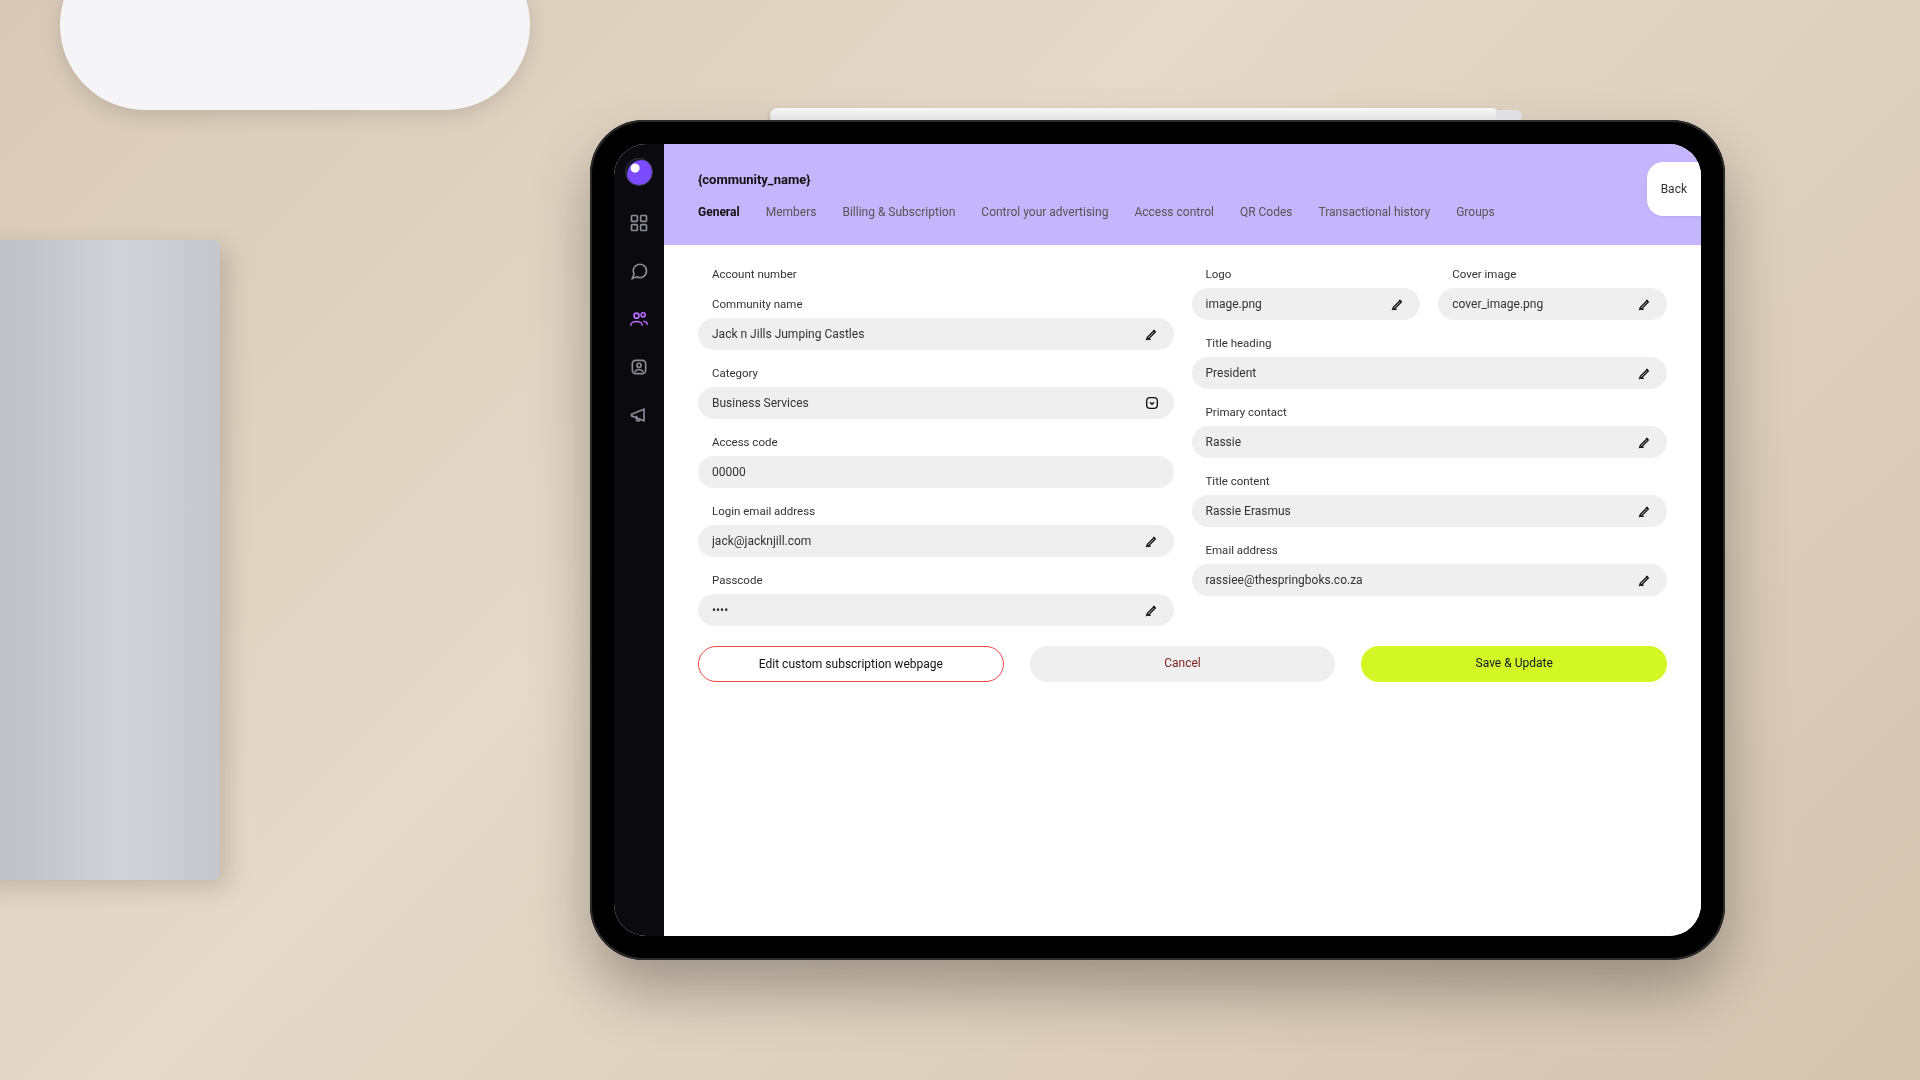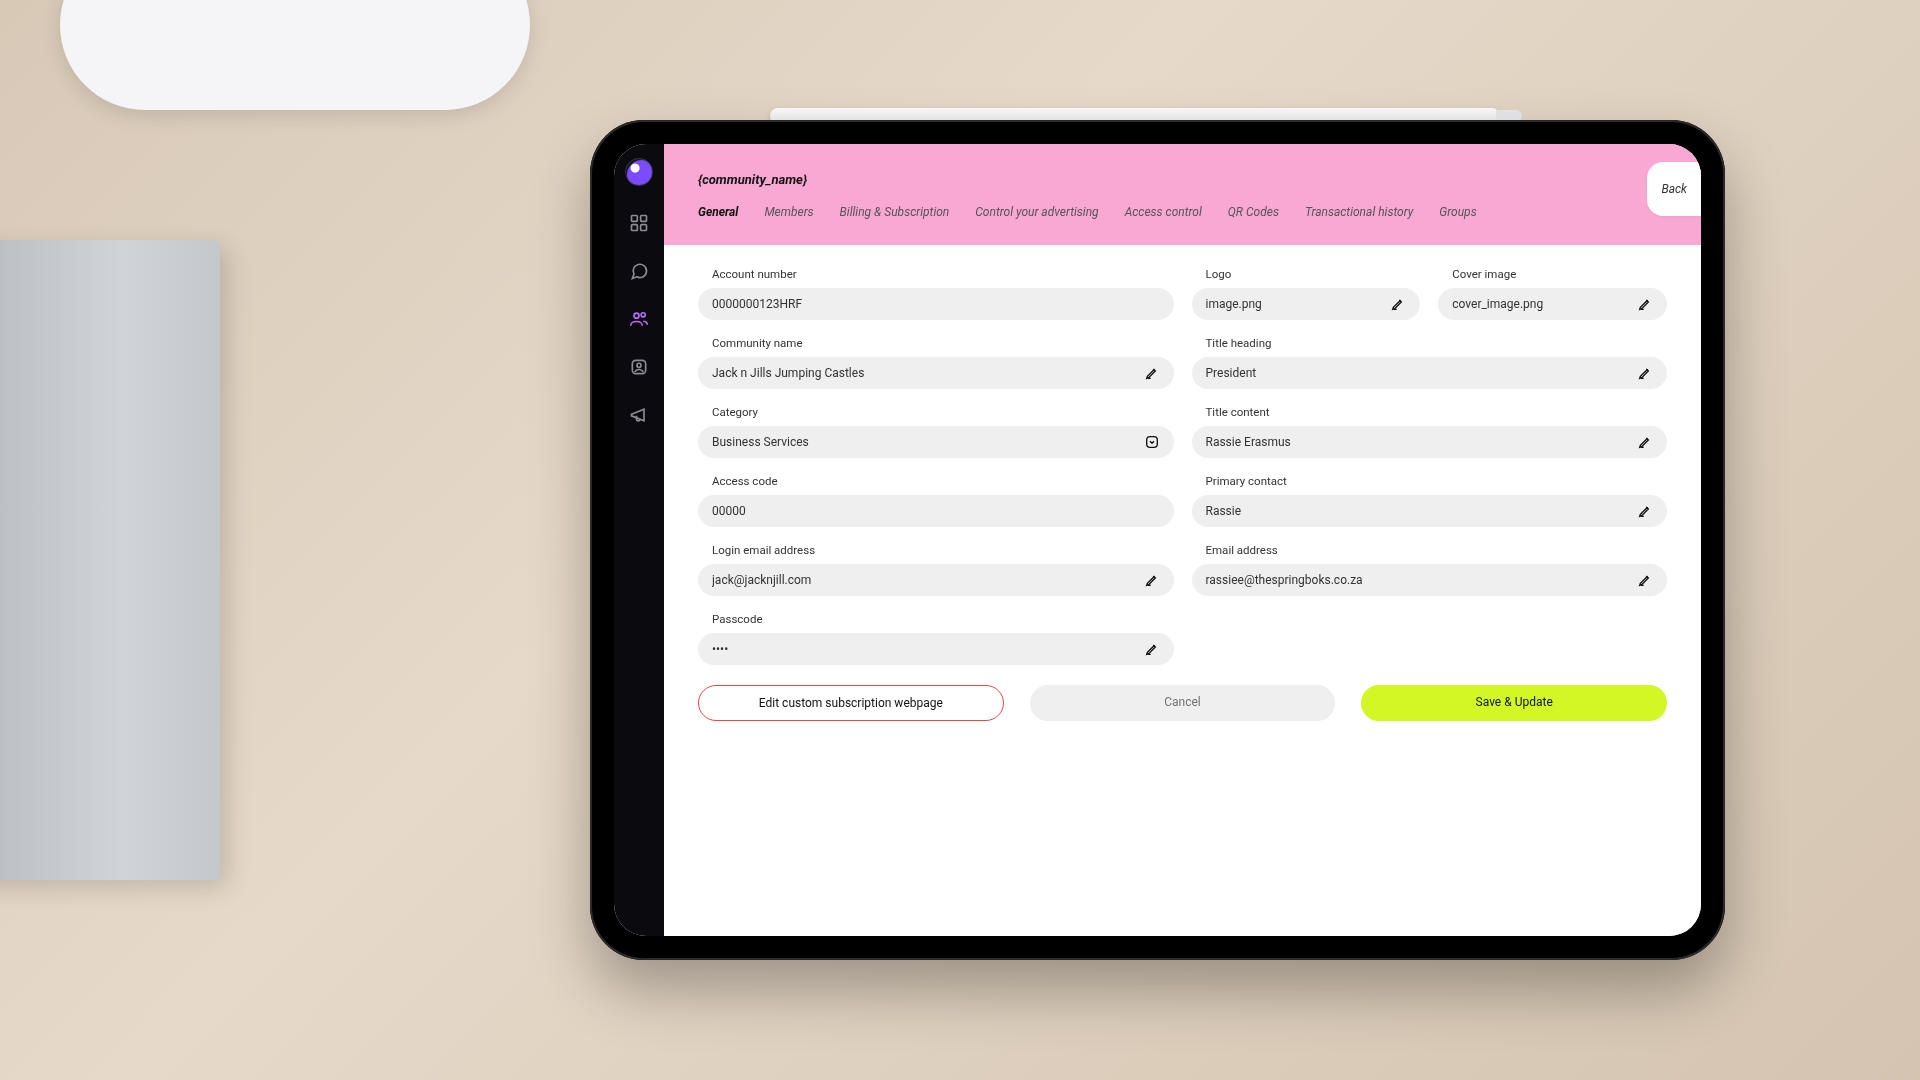--- a/index.html
+++ b/index.html
@@ -49,22 +49,22 @@
     background: radial-gradient(circle at 35% 35%, #fff 0 4px, transparent 5px),
                 radial-gradient(circle at 60% 60%, #7b4bff 0 14px, #131320 15px);
     border: 1px solid #3a3a46;
   }
   .nav-icon { width: 22px; height: 22px; display:flex; align-items:center; justify-content:center; color:#8b8b96; cursor:pointer; }
   .nav-icon.active { color:#b96bff; }
   .nav-icon svg { width: 20px; height: 20px; }
   
   .main { flex:1; display:flex; flex-direction:column; min-width:0; }
   .header {
-    background:#f9a8d4; padding: 28px 34px 0 34px;
-    display:flex; flex-direction:column; gap:18px; position:relative;font-style:italic;
+    background:#c4b5fd; padding: 28px 34px 0 34px;
+    display:flex; flex-direction:column; gap:18px; position:relative;
   }
   .page-title { font-size:13px; font-weight:700; color:#111; }
   .back-btn {
     position:absolute; right:0; top:18px; background:#fff; border-radius:16px 0 0 16px;
     padding:20px 14px; font-size:12px; color:#333; box-shadow:0 1px 3px rgba(0,0,0,0.06);
     cursor:pointer;
   }
   .tabs { display:flex; gap:26px; font-size:12px; color:#555; padding-bottom:26px;}
   .tab { cursor:pointer; white-space:nowrap; }
   .tab.active { font-weight:700; color:#111; }
@@ -78,21 +78,21 @@
     background:#efefef; border-radius:18px; padding:8px 14px;
     font-size:12px; color:#333; min-height:32px;
   }
   .input span { white-space:nowrap; overflow:hidden; text-overflow:ellipsis; }
   .edit-icon { width:16px; height:16px; flex-shrink:0; color:#111; cursor:pointer; }
   .footer { display:grid; grid-template-columns: 1fr 1fr 1fr; column-gap:26px; margin-top:4px;}
   .btn {
     border-radius:22px; padding:10px 18px; font-size:12px; text-align:center; cursor:pointer;
   }
   .btn-outline { border:1px solid #ef4444; background:#fff; color:#111; }
-  .btn-muted { background:#efefef; color:#737373; }
+  .btn-muted { background:#efefef; color:#7f1d1d; }
   .btn-primary { background:#d3f725; color:#0f172a; font-weight:400; }
 </style>
 </head>
 <body>
 
 <div class="prop-mouse"></div>
 <div class="prop-laptop"></div>
 <div class="stylus"></div>
 
 <div class="tablet">
@@ -151,23 +151,20 @@
           <div class="tab">Groups</div>
         </div>
       </div>
 
       <div class="body">
         <div class="grid">
 
           <div>
             <div class="field">
               <div class="label">Account number</div>
-              <div class="input">
-                <span>0000000123HRF</span>
-              </div>
             </div>
             <div class="field">
               <div class="label">Community name</div>
               <div class="input">
                 <span>Jack n Jills Jumping Castles</span>
                 <svg class="edit-icon" viewBox="0 0 24 24" fill="none" stroke="currentColor" stroke-width="2">
                     <path d="M4 20l3-1 10-10-2-2L5 17l-1 3z"></path>
                     <path d="M14 6l2 2"></path>
                     <path d="M6 20h4"></path>
                   </svg>
@@ -243,34 +240,34 @@
               <div class="input">
                 <span>President</span>
                 <svg class="edit-icon" viewBox="0 0 24 24" fill="none" stroke="currentColor" stroke-width="2">
                     <path d="M4 20l3-1 10-10-2-2L5 17l-1 3z"></path>
                     <path d="M14 6l2 2"></path>
                     <path d="M6 20h4"></path>
                   </svg>
               </div>
             </div>
             <div class="field">
+              <div class="label">Primary contact</div>
+              <div class="input">
+                <span>Rassie</span>
+                <svg class="edit-icon" viewBox="0 0 24 24" fill="none" stroke="currentColor" stroke-width="2">
+                    <path d="M4 20l3-1 10-10-2-2L5 17l-1 3z"></path>
+                    <path d="M14 6l2 2"></path>
+                    <path d="M6 20h4"></path>
+                  </svg>
+              </div>
+            </div>
+            <div class="field">
               <div class="label">Title content</div>
               <div class="input">
                 <span>Rassie Erasmus</span>
-                <svg class="edit-icon" viewBox="0 0 24 24" fill="none" stroke="currentColor" stroke-width="2">
-                    <path d="M4 20l3-1 10-10-2-2L5 17l-1 3z"></path>
-                    <path d="M14 6l2 2"></path>
-                    <path d="M6 20h4"></path>
-                  </svg>
-              </div>
-            </div>
-            <div class="field">
-              <div class="label">Primary contact</div>
-              <div class="input">
-                <span>Rassie</span>
                 <svg class="edit-icon" viewBox="0 0 24 24" fill="none" stroke="currentColor" stroke-width="2">
                     <path d="M4 20l3-1 10-10-2-2L5 17l-1 3z"></path>
                     <path d="M14 6l2 2"></path>
                     <path d="M6 20h4"></path>
                   </svg>
               </div>
             </div>
             <div class="field">
               <div class="label">Email address</div>
               <div class="input">

